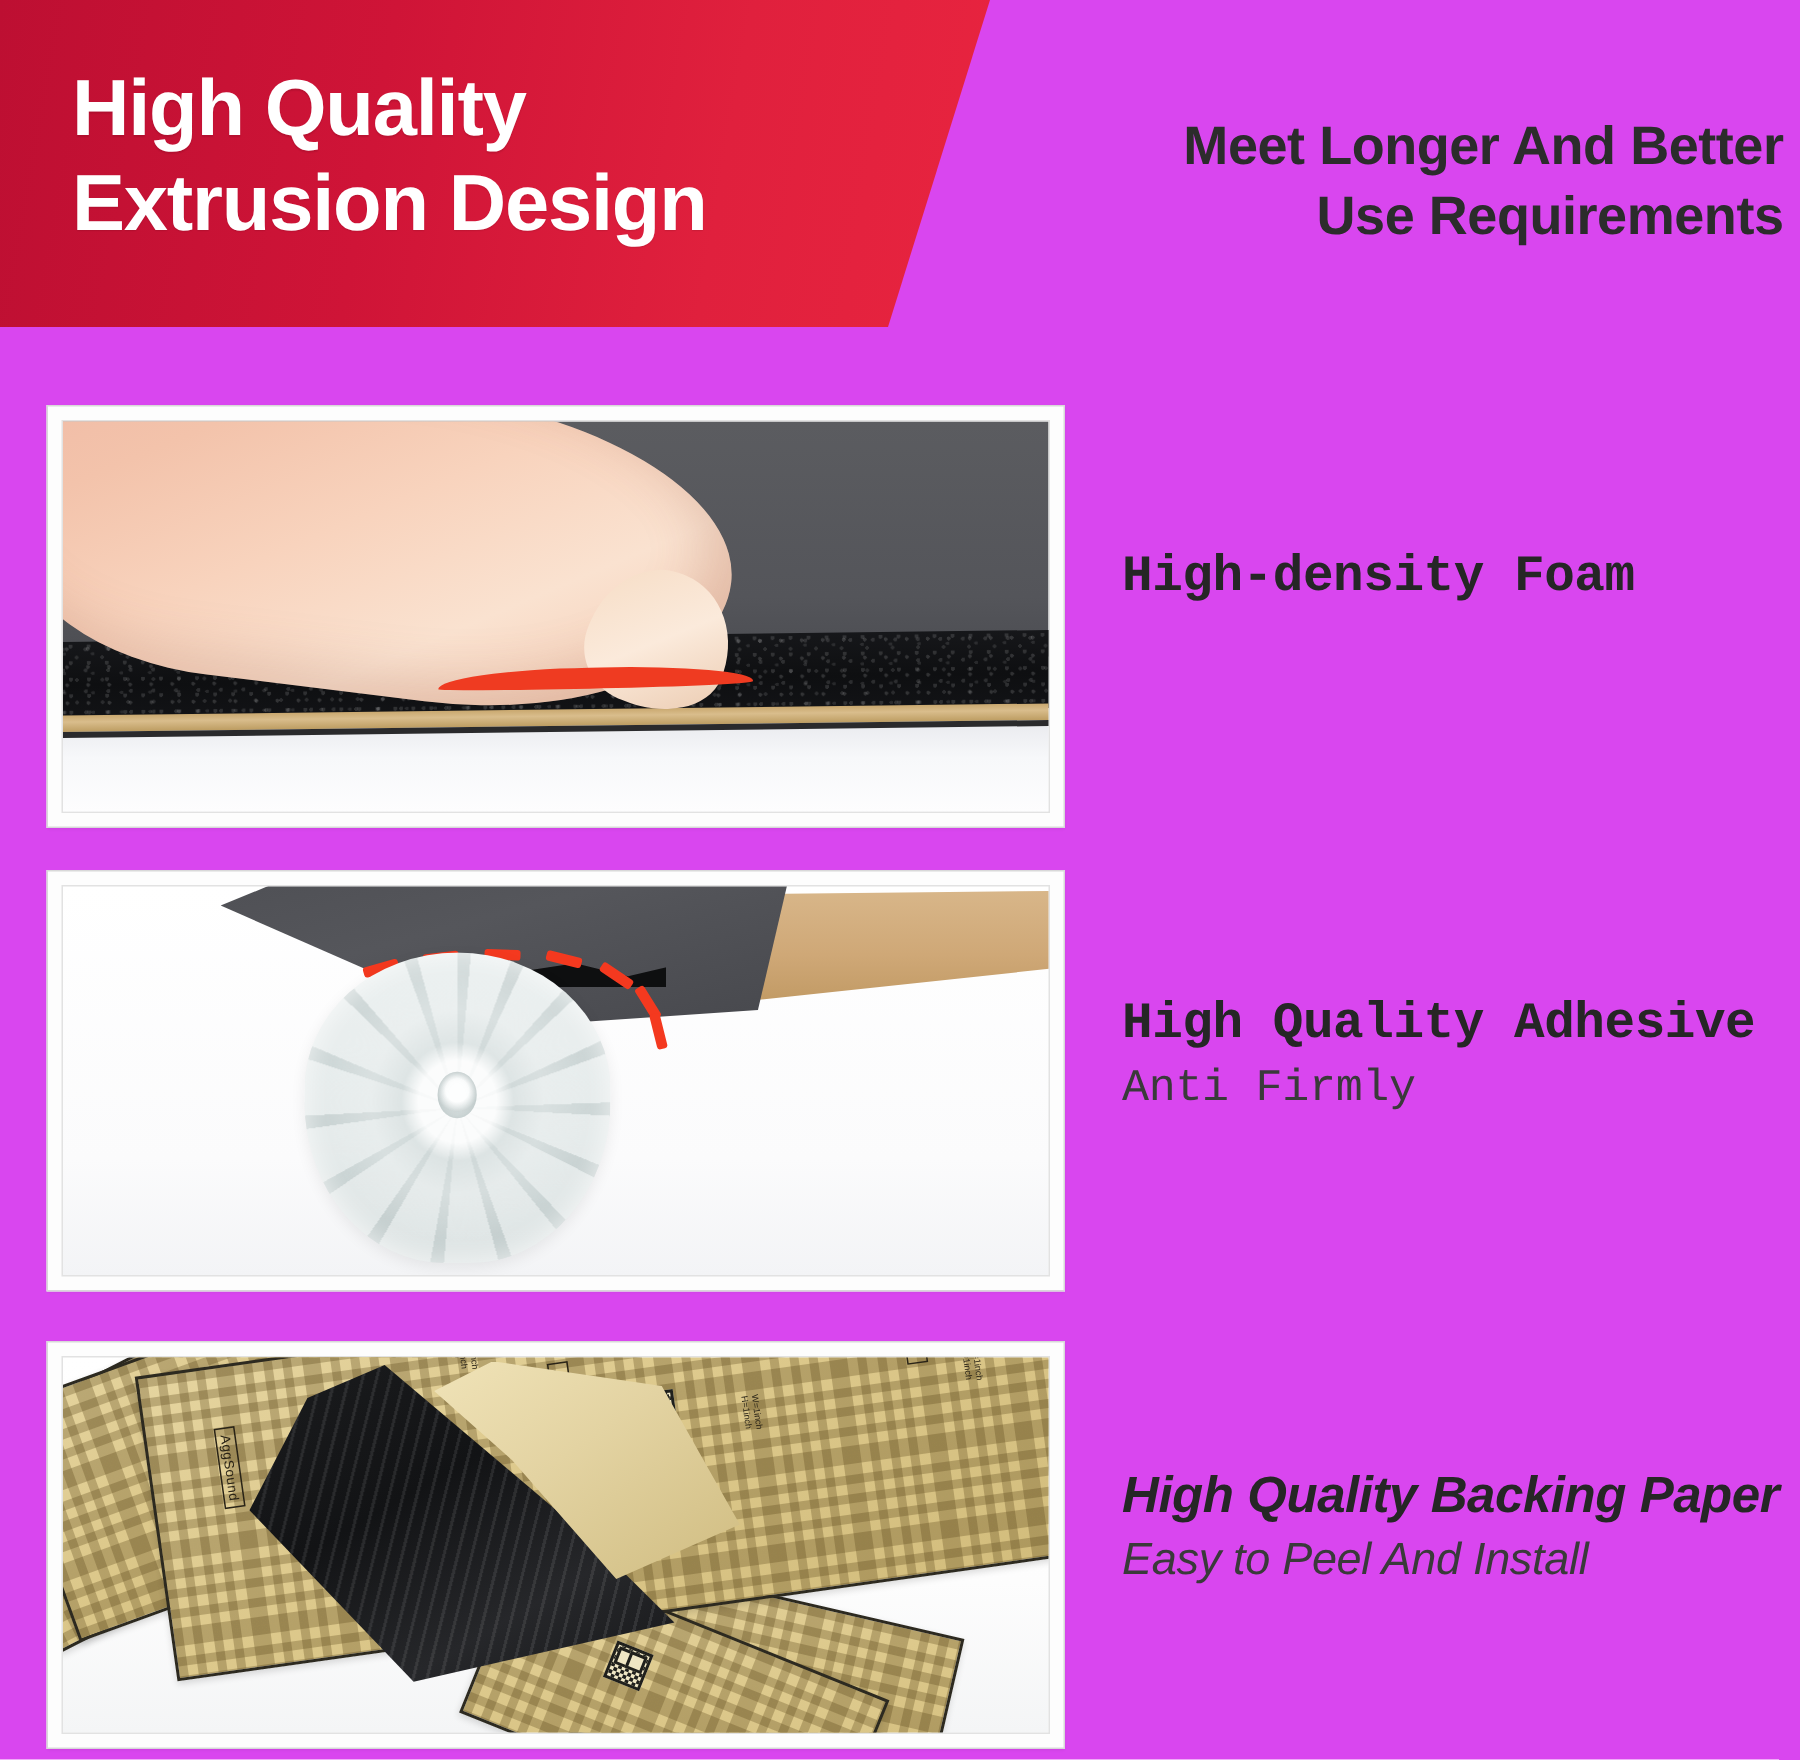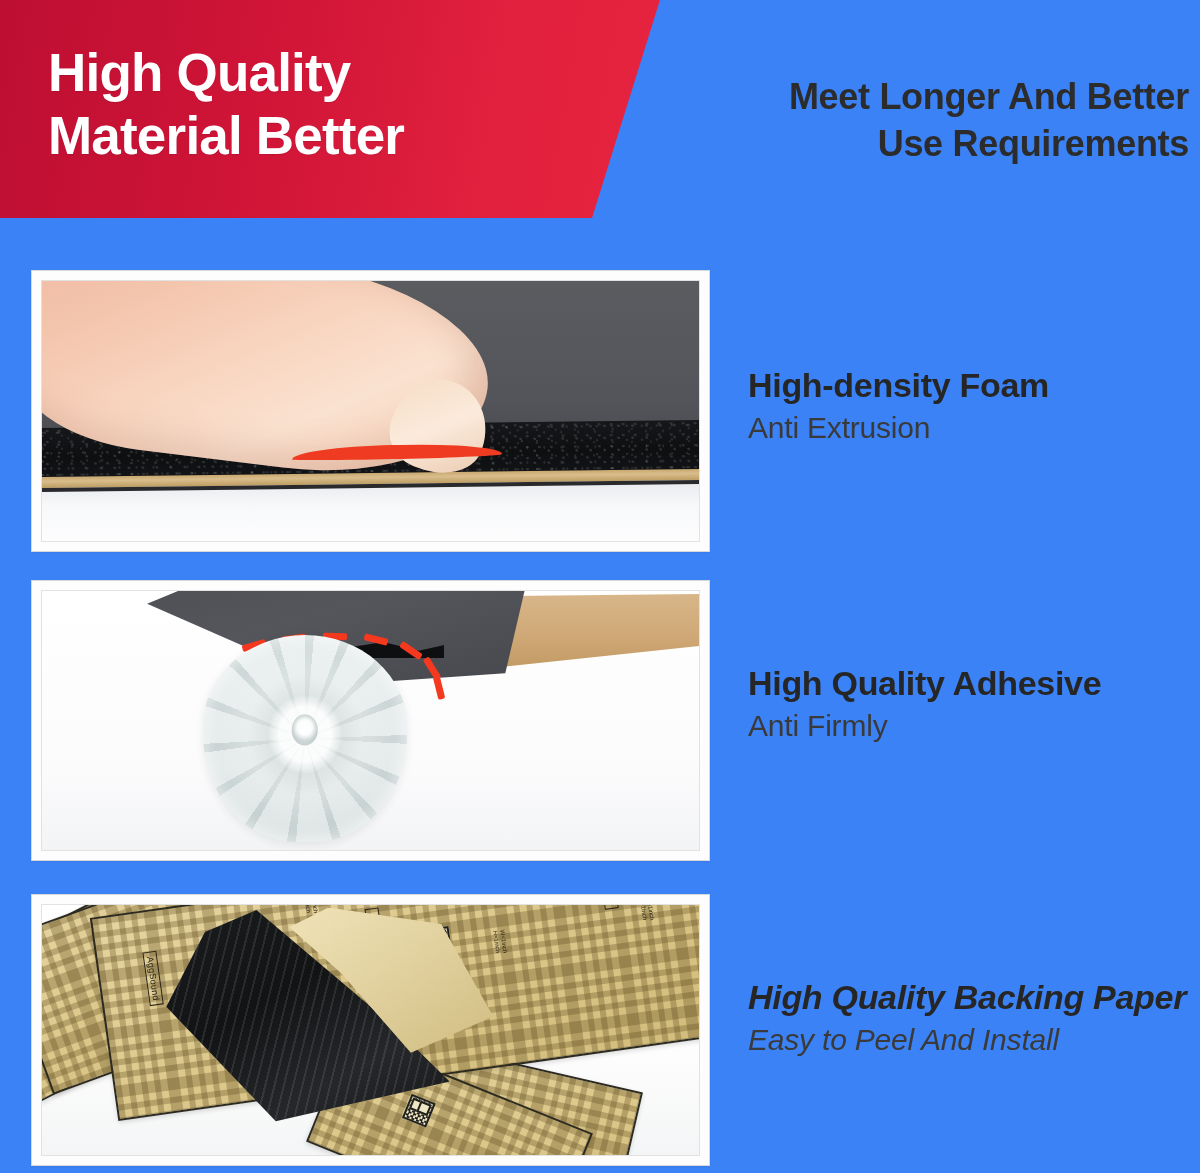--- a/index.html
+++ b/index.html
@@ -1,19 +1,19 @@
 <!DOCTYPE html>
 <html><head>
 <meta charset="utf-8">
 <style>
   * { margin:0; padding:0; box-sizing:border-box; }
   html,body { width:1200px; height:1173px; background:#ffffff;
     font-family:"Liberation Sans", sans-serif; overflow:hidden; }
 
-  #page { position:relative; width:1200px; height:1173px; background:#3b82f6; }
+  #page { position:relative; width:1200px; height:1173px; background:#d946ef; }
 
   
   #banner {
     position:absolute; left:0; top:0; width:660px; height:218px;
     background:linear-gradient(100deg,#bd0f32 0%,#cf1437 38%,#e0203d 72%,#e8243f 100%);
     clip-path:polygon(0 0, 660px 0, 592px 218px, 0 218px);
   }
   #banner-title {
     position:absolute; left:48px; top:42px; width:560px;
     color:#fff; font-weight:bold; font-size:53px; line-height:1.18;
@@ -173,33 +173,33 @@
       background:linear-gradient(145deg,#f0e3b8 0%,#e3d3a2 40%,#cdb97c 100%);
       box-shadow:-3px 3px 7px rgba(0,0,0,.22);
   }
 
   
   .caption { position:absolute; left:748px; width:448px; }
   .cap-title { color:#262626; font-weight:bold; font-size:34px;
                line-height:1.17; letter-spacing:-0.3px; }
   .cap-sub { color:#3a3a3a; font-weight:normal; font-size:30px;
              line-height:1.22; letter-spacing:-0.2px; margin-top:4px; }
-  #cap-0 { top:366px; }
-  #cap-1 { top:664px; }
+  #cap-0 { top:366px;font-family:Liberation Mono, monospace; }
+  #cap-1 { top:664px;font-family:Liberation Mono, monospace; }
   #cap-2 { top:978px;font-style:italic; }
 </style>
 </head>
 <body>
 
 <div id="page">
 
   <div id="banner"></div>
   <div id="banner-title">
     <span class="tl">High Quality</span>
-    <span class="tl">Material Better</span>
+    <span class="tl">Extrusion Design</span>
   </div>
   <div id="header-sub">
     <span class="tl">Meet Longer And Better</span>
     <span class="tl">Use Requirements</span>
   </div>
 
   <div class="row" id="row-0">
     <div class="frame">
       <div class="photo p1">
         <div class="desk"></div>
@@ -208,21 +208,20 @@
         <div class="kraft2"></div>
         <div class="finger">
           <div class="nail"></div>
         </div>
         <div class="redmark"></div>
       </div>
     </div>
   </div>
   <div class="caption" id="cap-0">
     <div class="cap-title">High-density Foam</div>
-    <div class="cap-sub">Anti Extrusion</div>
   </div>
 
   <div class="row" id="row-1">
     <div class="frame">
       <div class="photo p2">
         <div class="tape"></div>
         <div class="matwrap">
           <div class="mat"></div>
           <div class="matedge"></div>
         </div>

